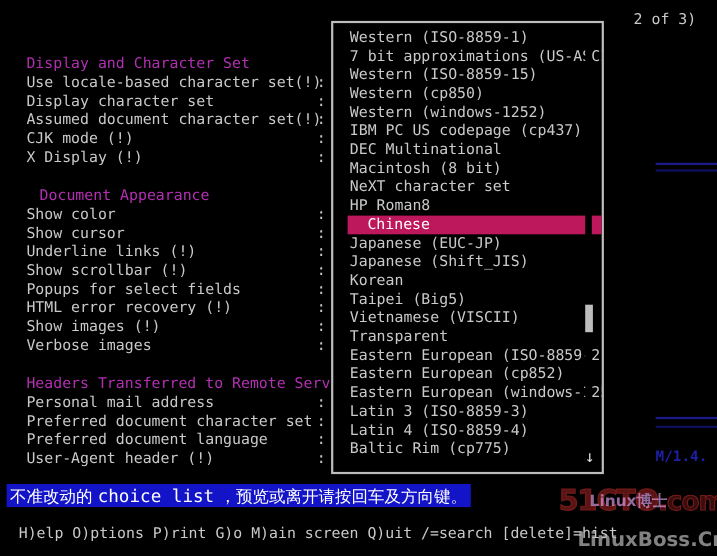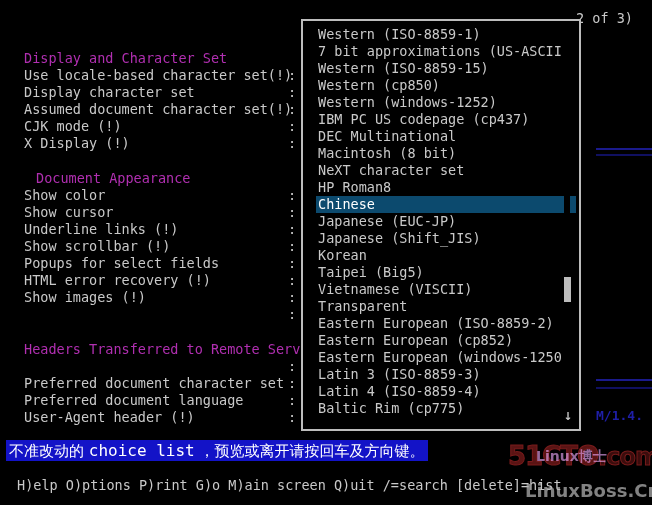--- a/index.html
+++ b/index.html
@@ -78,21 +78,21 @@
     color: #1f1fa8;
     white-space: pre;
     font-weight: bold;
   }
 
   
   .popup {
     position: absolute;
     left: 301px;
     top: 19px;
-    width: 280px;
+    width: 248px;
     height: 412px;
     border: 2px solid #bdbdbd;
     background: #000000;
     box-sizing: border-box;
     overflow: hidden;
   }
   .popup-list {
     position: absolute;
     left: 14px;
     top: 5px;
@@ -100,25 +100,25 @@
   }
   .popup-item {
     height: 17px;
     line-height: 17px;
     font-size: 13.5px;
     white-space: pre;
     color: #c9c9c9;
     padding-left: 1px;
   }
   .popup-item.selected {
-    background: #0c4a6e;
+    background: #be185d;
     color: #ffffff;
     width: 258px;
     margin-left: -1px;
-    padding-left: 2px;
+    padding-left: 18px;
   }
 
   
   .scrollbar-track {
     position: absolute;
     right: 9px;
     top: 4px;
     width: 6px;
     bottom: 4px;
     background: #000000;
@@ -256,24 +256,26 @@
 
     <div class="opt-row" style="top:255px;">Popups for select fields</div>
     <div class="opt-colon" style="top:255px;">:</div>
 
     <div class="opt-row" style="top:272px;">HTML error recovery (!)</div>
     <div class="opt-colon" style="top:272px;">:</div>
 
     <div class="opt-row" style="top:289px;">Show images (!)</div>
     <div class="opt-colon" style="top:289px;">:</div>
 
+    <div class="opt-row" style="top:306px;">Verbose images</div>
     <div class="opt-colon" style="top:306px;">:</div>
 
     <div class="opt-row opt-heading" style="top:341px;">Headers Transferred to Remote Serve</div>
 
+    <div class="opt-row" style="top:358px;">Personal mail address</div>
     <div class="opt-colon" style="top:358px;">:</div>
 
     <div class="opt-row" style="top:375px;">Preferred document character set</div>
     <div class="opt-colon" style="top:375px;">:</div>
 
     <div class="opt-row" style="top:392px;">Preferred document language</div>
     <div class="opt-colon" style="top:392px;">:</div>
 
     <div class="opt-row" style="top:409px;">User-Agent header (!)</div>
     <div class="opt-colon" style="top:409px;">:</div>

